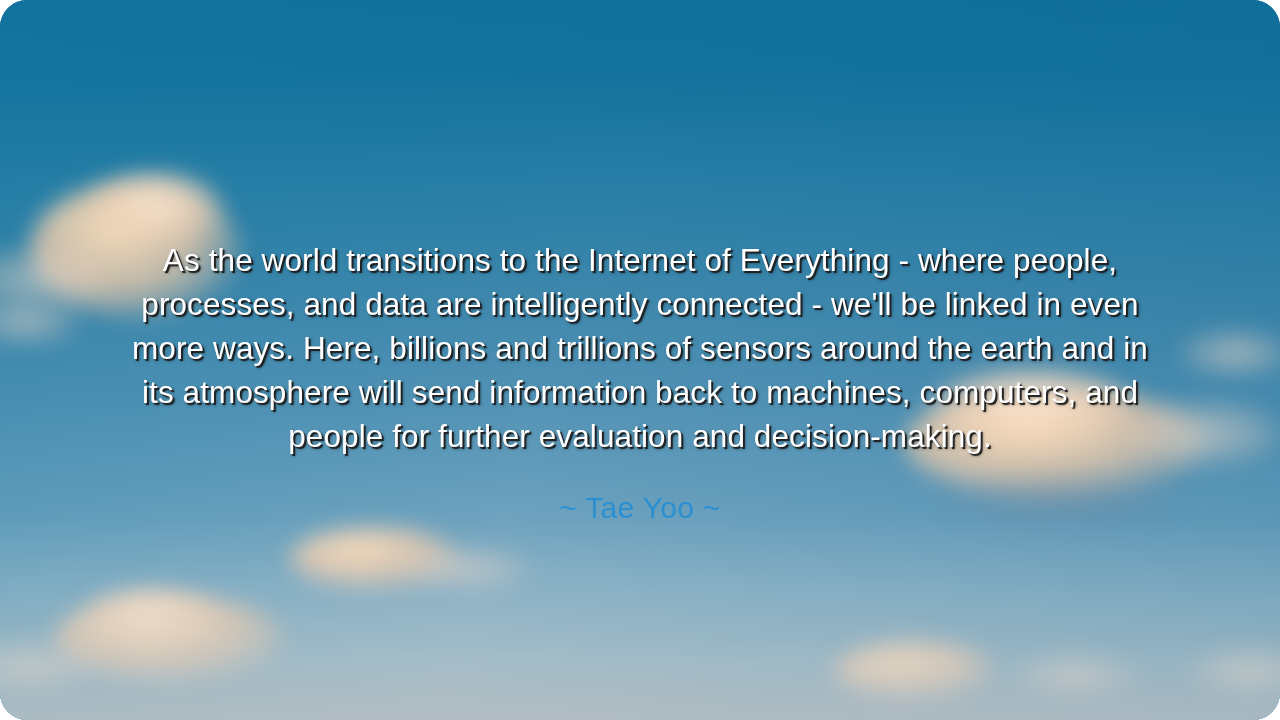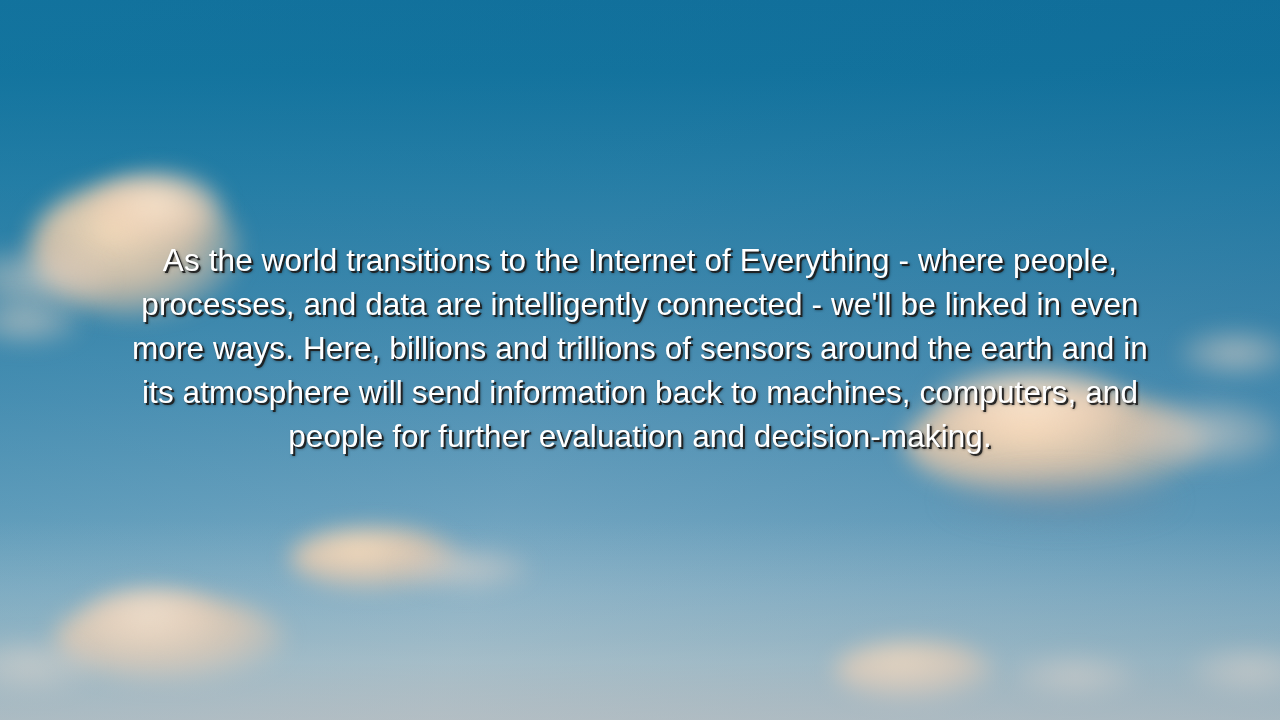--- a/index.html
+++ b/index.html
@@ -12,20 +12,21 @@
   body {
     font-family: "Liberation Sans", sans-serif;
   }
 
   #quote-card {
     position: relative;
     width: 1280px;
     height: 720px;
     overflow: hidden;
     background: #2f83ab;
+    border-radius: 27px;
   }
 
   
   .sky-base {
     position: absolute;
     inset: 0;
     background: linear-gradient(
         to bottom,
         #11709c 0%,
         #13739e 10%,
@@ -147,15 +148,16 @@
   <div class="cloud c-peach" style="left:835px; top:642px; width:160px; height:58px;"></div>
   <div class="cloud c-wisp" style="left:1015px;top:656px; width:120px; height:40px;"></div>
   <div class="cloud c-wisp" style="left:1190px;top:648px; width:120px; height:46px;"></div>
 
   <div class="cloud c-shadow" style="left:940px; top:470px; width:240px; height:60px;"></div>
 
   <div class="sky-haze"></div>
 
   <div id="text-layer">
     <p id="quote-text">As the world transitions to the Internet of Everything - where people, processes, and data are intelligently connected - we'll be linked in even more ways. Here, billions and trillions of sensors around the earth and in its atmosphere will send information back to machines, computers, and people for further evaluation and decision-making.</p>
+    <p id="quote-author">~ Tae Yoo ~</p>
   </div>
 
 </div>
 
 </body></html>

